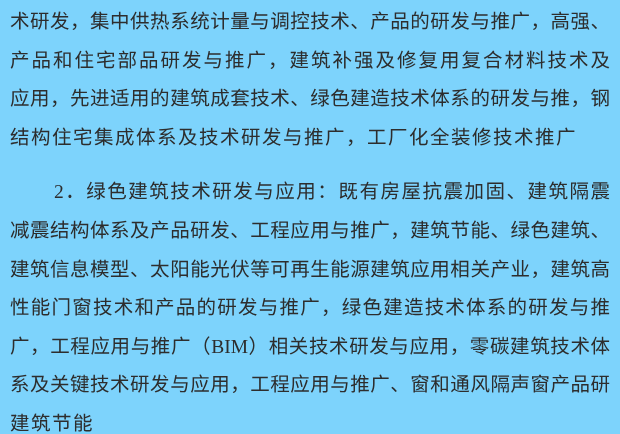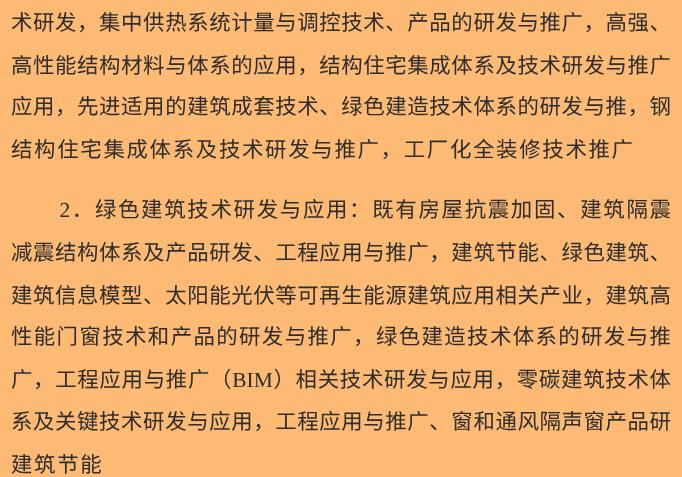--- a/index.html
+++ b/index.html
@@ -10,21 +10,21 @@
     height: 434px;
     overflow: hidden;
   }
   body {
     background: #fdfdfd;
   }
   .page {
     width: 620px;
     height: 434px;
     padding: 3px 10px 0 10px;
-    background: #fdba74;
+    background: #7dd3fc;
     color: #2d2d2d;
     font-family: "Liberation Serif", "DejaVu Serif", serif;
     font-size: 19.5px;
     overflow: hidden;
   }
   .doc-line {
     height: 38.6px;
     line-height: 38.6px;
     white-space: nowrap;
   }
@@ -44,21 +44,21 @@
   .indent2 {
     padding-left: 44px;
     margin-top: 16px;
   }
 </style>
 </head>
 <body>
 
 <div class="page">
   <div class="doc-line just">术研发，集中供热系统计量与调控技术、产品的研发与推广，高强、</div>
-  <div class="doc-line just">高性能结构材料与体系的应用，结构住宅集成体系及技术研发与推广</div>
+  <div class="doc-line just">产品和住宅部品研发与推广，建筑补强及修复用复合材料技术及</div>
   <div class="doc-line just">应用，先进适用的建筑成套技术、绿色建造技术体系的研发与推，钢</div>
   <div class="doc-line para-end">结构住宅集成体系及技术研发与推广，工厂化全装修技术推广</div>
   <div class="doc-line just indent2">2．绿色建筑技术研发与应用：既有房屋抗震加固、建筑隔震</div>
   <div class="doc-line just">减震结构体系及产品研发、工程应用与推广，建筑节能、绿色建筑、</div>
   <div class="doc-line just">建筑信息模型、太阳能光伏等可再生能源建筑应用相关产业，建筑高</div>
   <div class="doc-line just">性能门窗技术和产品的研发与推广，绿色建造技术体系的研发与推</div>
   <div class="doc-line just">广，工程应用与推广（BIM）相关技术研发与应用，零碳建筑技术体</div>
   <div class="doc-line just">系及关键技术研发与应用，工程应用与推广、窗和通风隔声窗产品研</div>
   <div class="doc-line para-end">建筑节能</div>
 </div>

